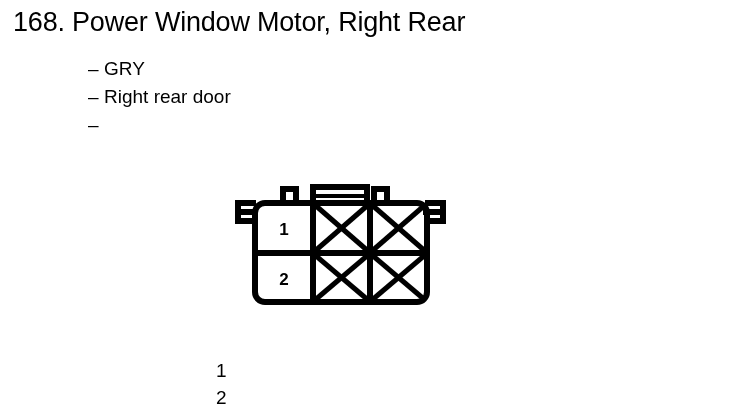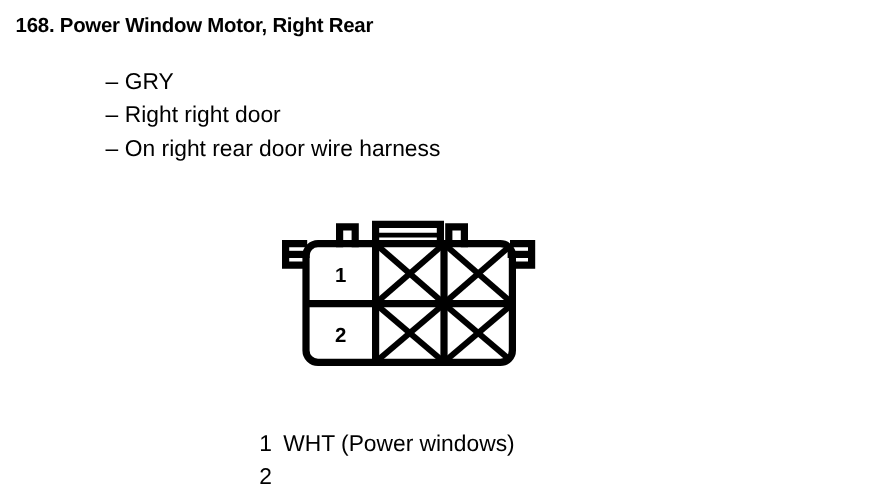--- a/index.html
+++ b/index.html
@@ -16,22 +16,22 @@
     font-family: "Liberation Sans", sans-serif;
     color: #000000;
     -webkit-font-smoothing: none;
   }
 
   
   #page-title {
     position: absolute;
     left: 13px;
     top: 6px;
-    font-size: 17px;
-    font-weight: bold;
+    font-size: 27px;
+    font-weight: normal;
     letter-spacing: -0.2px;
     white-space: nowrap;
     line-height: 32px;
   }
 
   
   #attribute-list {
     position: absolute;
     left: 88px;
     top: 55px;
@@ -94,26 +94,25 @@
 
 <div id="attribute-list">
 
   <div class="attribute-item">
     <span class="attribute-dash">–</span>
     <span class="attribute-text">GRY</span>
   </div>
 
   <div class="attribute-item">
     <span class="attribute-dash">–</span>
-    <span class="attribute-text">Right right door</span>
+    <span class="attribute-text">Right rear door</span>
   </div>
 
   <div class="attribute-item">
     <span class="attribute-dash">–</span>
-    <span class="attribute-text">On right rear door wire harness</span>
   </div>
 
 </div>
 
 <div id="connector-diagram">
   <svg width="240" height="140" viewBox="0 0 240 140" xmlns="http://www.w3.org/2000/svg">
 
     <g fill="none" stroke="#000000" stroke-width="6" stroke-linejoin="miter" stroke-linecap="butt">
 
       <path d="M 58 31 L 58 14 L 71 14 L 71 31"></path>
@@ -163,20 +162,19 @@
 
     <text class="pin-number" x="59" y="110" text-anchor="middle">2</text>
 
   </svg>
 </div>
 
 <div id="pin-legend">
 
   <div class="legend-row">
     <span class="legend-pin">1</span>
-    <span class="legend-desc">WHT (Power windows)</span>
   </div>
 
   <div class="legend-row">
     <span class="legend-pin">2</span>
   </div>
 
 </div>
 
 </body></html>

